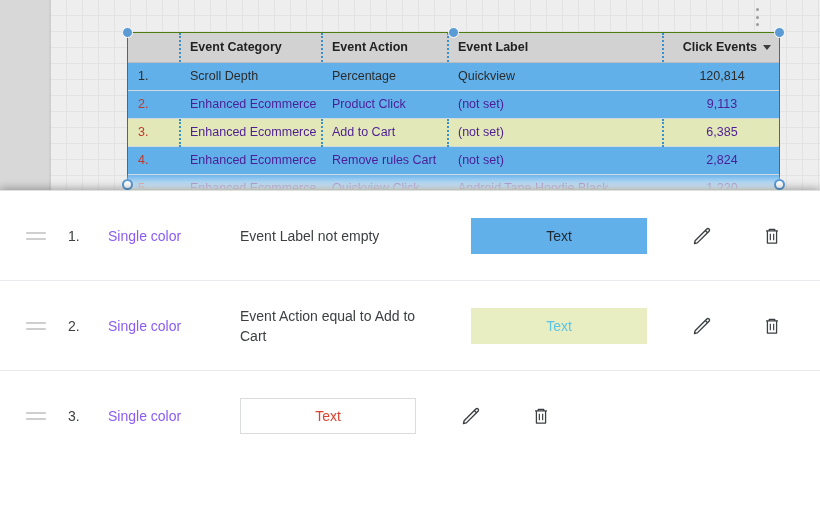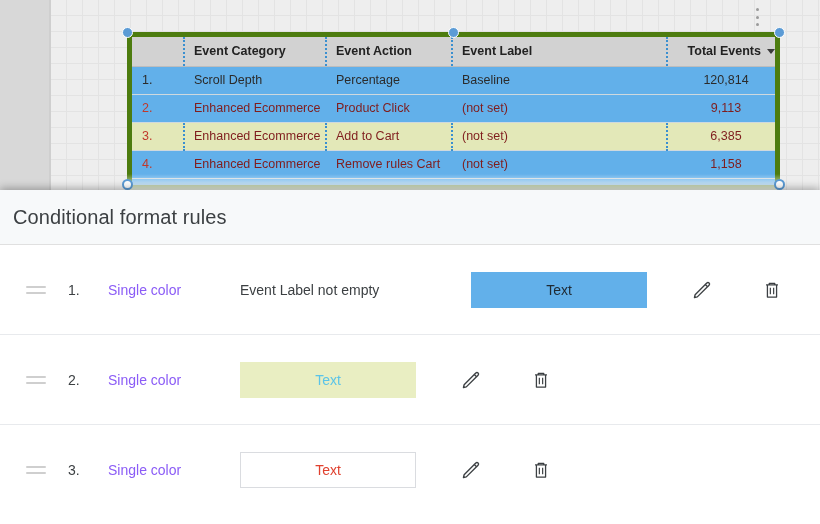--- a/index.html
+++ b/index.html
@@ -57,21 +57,21 @@
 
   
   .table-widget {
     position: absolute;
     left: 127px;
     top: 32px;
     width: 653px;
     height: 158px;
     overflow: hidden;
     box-sizing: border-box;
-    border: 5px solid #4d7c0f;
+    border: 1px solid #4d7c0f;
     background: #ffffff;
   }
   .tbl {
     width: 100%;
     border-collapse: collapse;
     table-layout: fixed;
   }
   .tbl th, .tbl td {
     padding: 0 10px;
     height: 28px;
@@ -93,21 +93,21 @@
   .col-idx   { width: 52px; }
   .col-cat   { width: 142px; }
   .col-act   { width: 126px; }
   .col-lab   { width: 215px; }
   .col-tot   { width: 118px; }
 
   .tbl tbody tr { background: #62b0ea; }
   .tbl tbody tr.hl { background: #e3e8b8; }
   .tbl tbody td {
     border-bottom: 1px solid #cfd9de;
-    color: #7f1d1d;
+    color: #4c1d95;
     font-size: 12.5px;
   }
   .tbl tbody tr.plain td { color: #2b2b2b; }
   .tbl td.num { text-align: center; }
   .tbl td.idx { color: #2b2b2b; }
   .tbl tbody tr.red-idx td.idx { color: #c0392b; }
 
   .guide-seg {
     position: absolute;
     border-left: 2px dotted #3a8fd0;
@@ -294,29 +294,29 @@
     <div class="grid-canvas"></div>
 
     <div class="table-widget">
       <table class="tbl">
         <thead>
           <tr>
             <th class="col-idx"></th>
             <th class="col-cat">Event Category</th>
             <th class="col-act">Event Action</th>
             <th class="col-lab">Event Label</th>
-            <th class="col-tot num-col"><span>Total Events</span><span class="sort-caret"></span></th>
+            <th class="col-tot num-col"><span>Click Events</span><span class="sort-caret"></span></th>
           </tr>
         </thead>
         <tbody>
           <tr class="plain">
             <td class="idx">1.</td>
             <td>Scroll Depth</td>
             <td>Percentage</td>
-            <td>Baseline</td>
+            <td>Quickview</td>
             <td class="num">120,814</td>
           </tr>
           <tr class="red-idx">
             <td class="idx">2.</td>
             <td>Enhanced Ecommerce</td>
             <td>Product Click</td>
             <td>(not set)</td>
             <td class="num">9,113</td>
           </tr>
           <tr class="hl red-idx">
@@ -324,21 +324,21 @@
             <td>Enhanced Ecommerce</td>
             <td>Add to Cart</td>
             <td>(not set)</td>
             <td class="num">6,385</td>
           </tr>
           <tr class="red-idx">
             <td class="idx">4.</td>
             <td>Enhanced Ecommerce</td>
             <td>Remove rules Cart</td>
             <td>(not set)</td>
-            <td class="num">1,158</td>
+            <td class="num">2,824</td>
           </tr>
           <tr class="red-idx">
             <td class="idx">5.</td>
             <td>Enhanced Ecommerce</td>
             <td>Quickview Click</td>
             <td>Android Tape Hoodie Black</td>
             <td class="num">1,220</td>
           </tr>
         </tbody>
       </table>
@@ -363,23 +363,20 @@
     <div class="handle open h-br"></div>
 
     <div class="kebab">
       <i></i>
       <i></i>
       <i></i>
     </div>
   </div>
 
   <div class="panel">
-    <div class="panel-header">
-      <span class="panel-title">Conditional format rules</span>
-    </div>
     <div class="panel-divider"></div>
 
     <div class="rules-list">
 
       <div class="rule-row">
         <div class="drag-handle">
           <i></i>
           <i></i>
         </div>
         <div class="rule-index">1.</div>
@@ -406,20 +403,21 @@
         </div>
       </div>
 
       <div class="rule-row">
         <div class="drag-handle">
           <i></i>
           <i></i>
         </div>
         <div class="rule-index">2.</div>
         <div class="rule-type">Single color</div>
+        <div class="rule-cond">Event Action equal to Add to Cart</div>
         <div class="rule-preview">
           <div class="swatch" style="background:#e9eec2; color:#5bc4e8; border:1px solid #e9eec2;">
             <span>Text</span>
           </div>
         </div>
         <div class="rule-actions">
           <div class="icon-btn">
             <svg width="22" height="22" viewBox="0 0 24 24">
               <path d="M4.5 17.1 L15.6 6.0 L18.0 8.4 L6.9 19.5 L3.8 20.2 Z" fill="none" stroke="#3c4043" stroke-width="1.5" stroke-linejoin="round"></path>
               <path d="M15.6 6.0 L17.3 4.3 A1.6 1.6 0 0 1 19.7 6.7 L18.0 8.4" fill="none" stroke="#3c4043" stroke-width="1.5" stroke-linejoin="round"></path>

